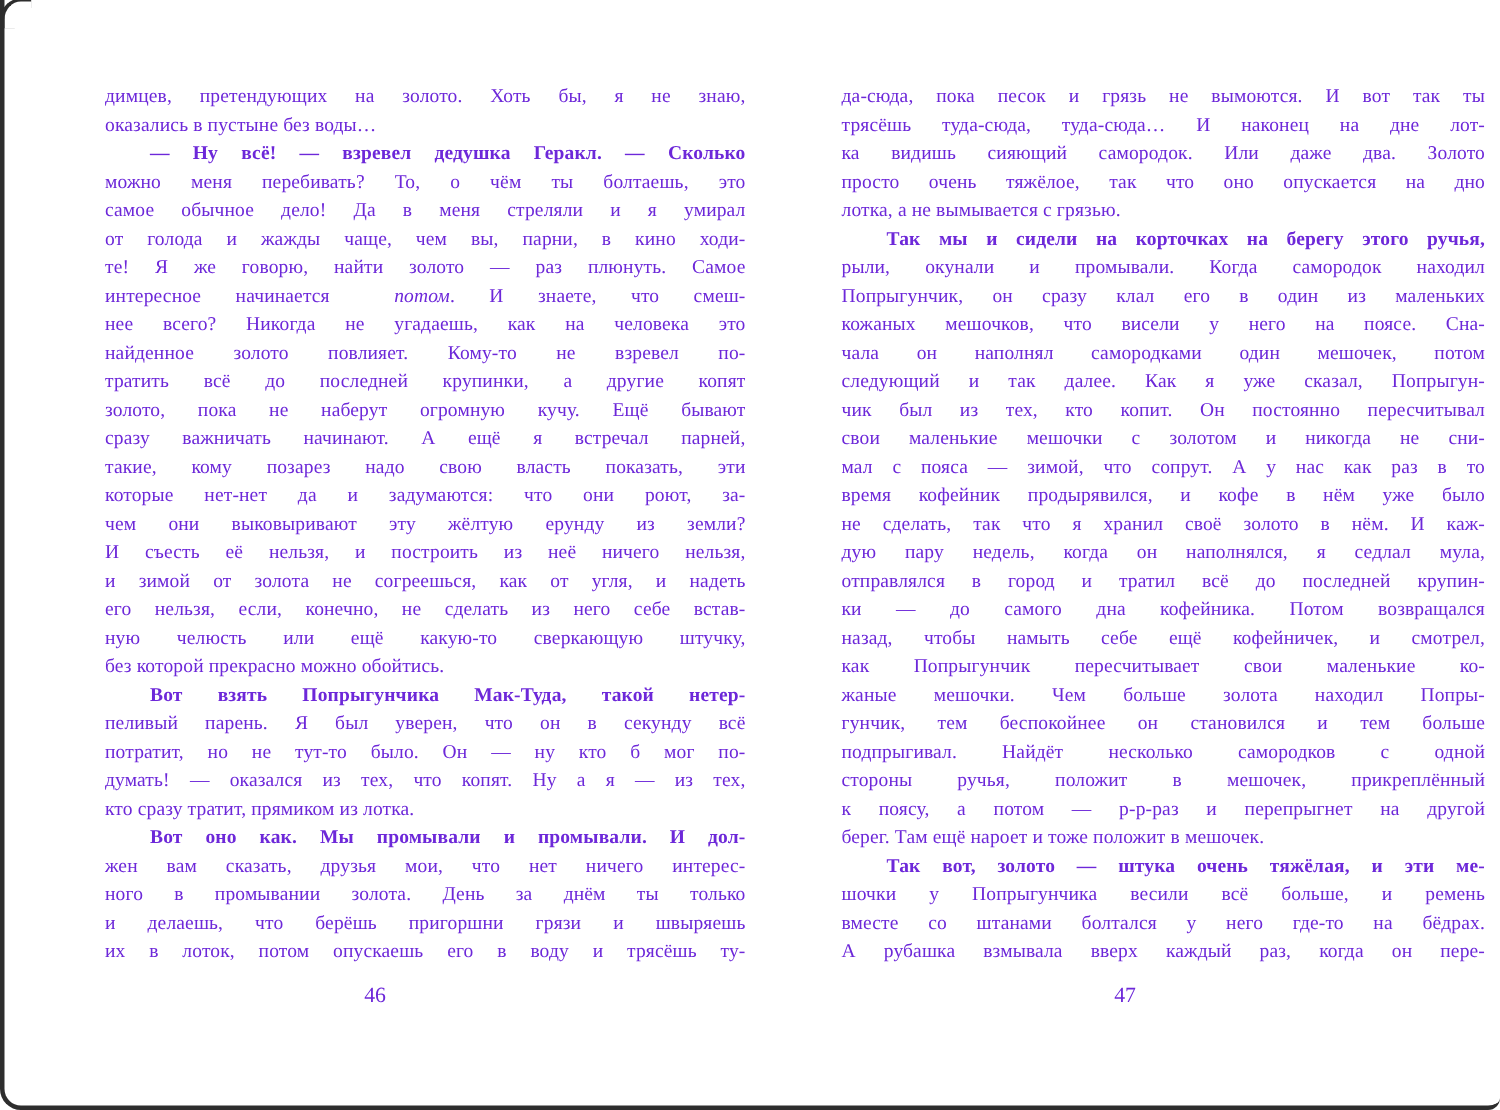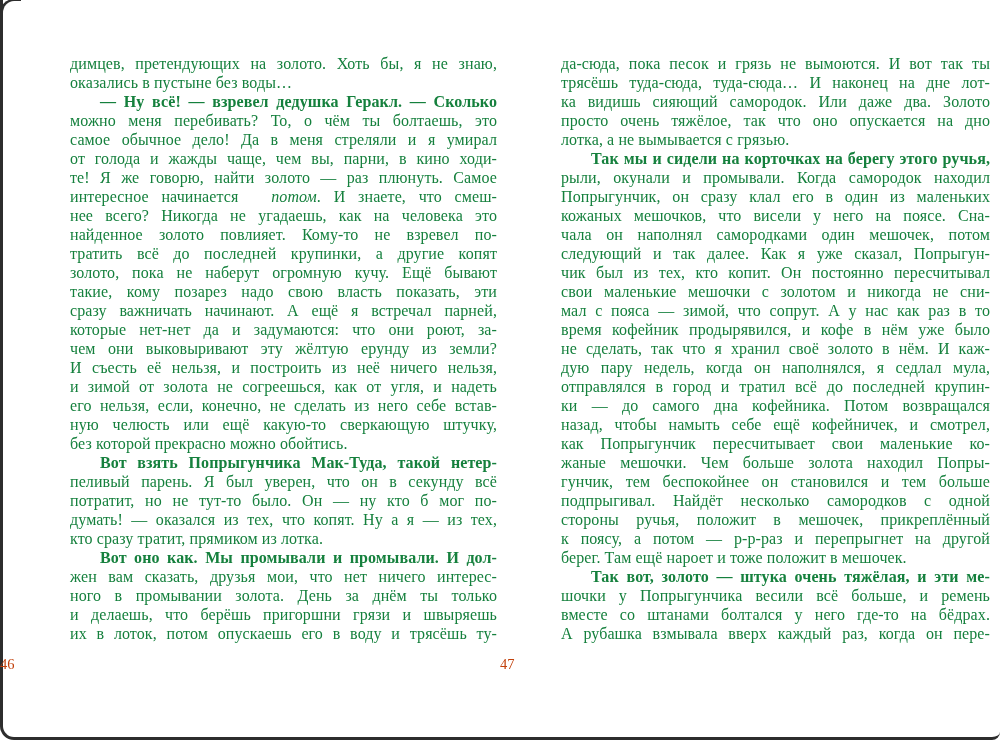--- a/index.html
+++ b/index.html
@@ -22,37 +22,38 @@
     border-left:3px solid #2d2d2d;border-top:2px solid #2d2d2d;
     border-top-left-radius:14px;
   }
   .page{
     position:absolute;top:0;width:500px;height:740px;
   }
   .page-left{left:0;}
   .page-right{left:500px;}
   .text-col{
     position:absolute;top:54px;
-    color:#15803d;
-    font-size:16px;line-height:19px;
+    color:#6d28d9;
+    font-size:13px;line-height:19px;
     letter-spacing:0.1px;
   }
   .page-left .text-col{left:70px;width:427px;}
   .page-right .text-col{left:61px;width:429px;}
   .line{
     text-align:justify;
     text-align-last:justify;
     height:19px;
   }
   .line.p-start{text-indent:30px;font-weight:bold;}
   .line.p-end{text-align-last:left;}
   .line i{font-style:italic;margin-left:20px;}
   .page-num{
     position:absolute;top:655px;left:0;width:500px;
-    color:#c2410c;
+    text-align:center;
+    color:#6d28d9;
     font-size:14.5px;line-height:18px;
   }
 </style>
 </head>
 <body>
 
 <div class="frame"></div>
 
 <div class="book-spread">
 
@@ -63,22 +64,22 @@
         <div class="line p-start">— Ну всё! — взревел дедушка Геракл. — Сколько</div>
         <div class="line">можно меня перебивать? То, о чём ты болтаешь, это</div>
         <div class="line">самое обычное дело! Да в меня стреляли и я умирал</div>
         <div class="line">от голода и жажды чаще, чем вы, парни, в кино ходи-</div>
         <div class="line">те! Я же говорю, найти золото — раз плюнуть. Самое</div>
         <div class="line"><span>интересное начинается </span><i>потом</i><span>. И знаете, что смеш-</span></div>
         <div class="line">нее всего? Никогда не угадаешь, как на человека это</div>
         <div class="line">найденное золото повлияет. Кому-то не взревел по-</div>
         <div class="line">тратить всё до последней крупинки, а другие копят</div>
         <div class="line">золото, пока не наберут огромную кучу. Ещё бывают</div>
+        <div class="line">сразу важничать начинают. А ещё я встречал парней,</div>
         <div class="line">такие, кому позарез надо свою власть показать, эти</div>
-        <div class="line">сразу важничать начинают. А ещё я встречал парней,</div>
         <div class="line">которые нет-нет да и задумаются: что они роют, за-</div>
         <div class="line">чем они выковыривают эту жёлтую ерунду из земли?</div>
         <div class="line">И съесть её нельзя, и построить из неё ничего нельзя,</div>
         <div class="line">и зимой от золота не согреешься, как от угля, и надеть</div>
         <div class="line">его нельзя, если, конечно, не сделать из него себе встав-</div>
         <div class="line">ную челюсть или ещё какую-то сверкающую штучку,</div>
         <div class="line p-end">без которой прекрасно можно обойтись.</div>
         <div class="line p-start">Вот взять Попрыгунчика Мак-Туда, такой нетер-</div>
         <div class="line">пеливый парень. Я был уверен, что он в секунду всё</div>
         <div class="line">потратит, но не тут-то было. Он — ну кто б мог по-</div>

